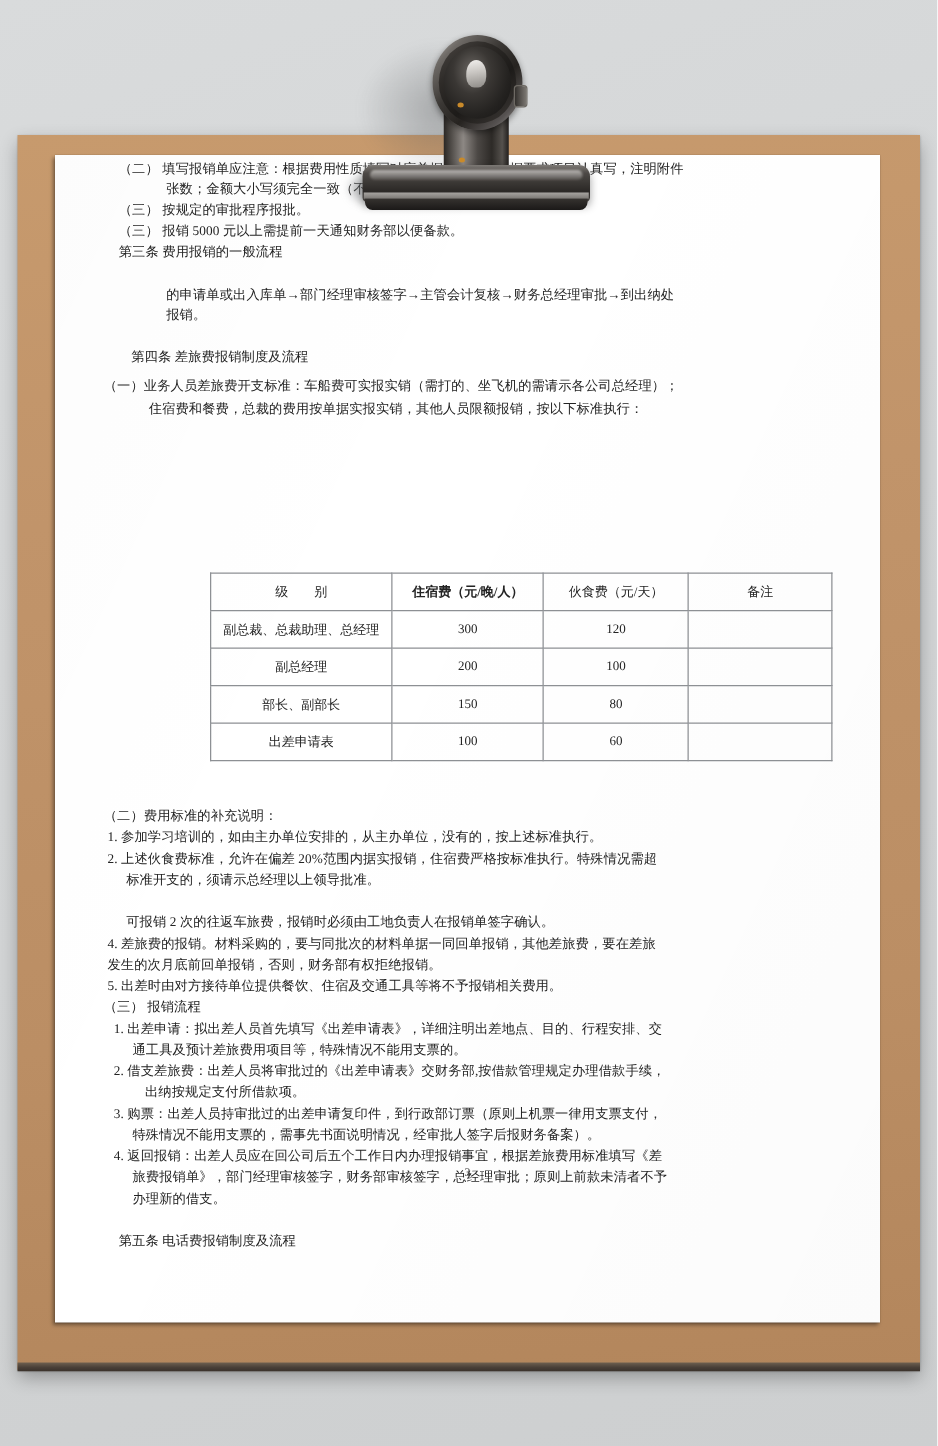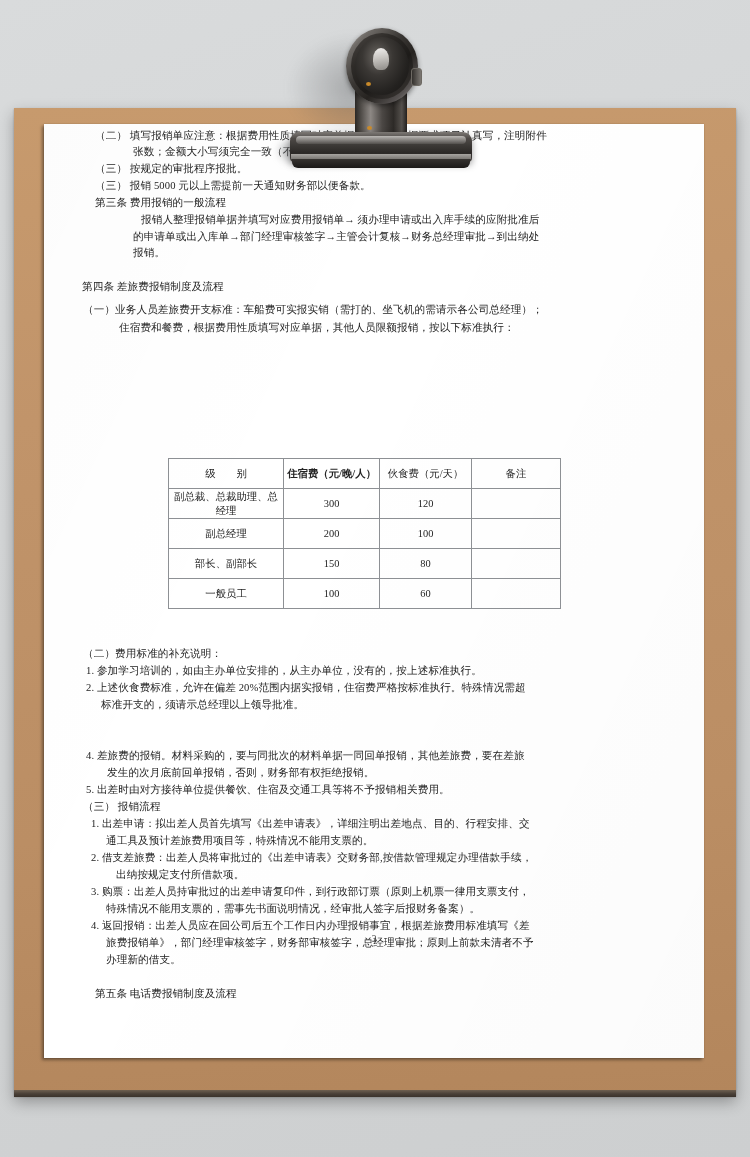--- a/index.html
+++ b/index.html
@@ -212,21 +212,21 @@
     color: #232323;
     white-space: pre;
     letter-spacing: 0.1px;
   }
 
   
   #fee-table {
     position: absolute;
     left: 124px;
     top: 334px;
-    width: 393px;
+    width: 498px;
     border-collapse: collapse;
     font-family: "Liberation Serif", "DejaVu Serif", serif;
     font-size: 10.4px;
     color: #232323;
   }
   #fee-table td, #fee-table th {
     border: 1px solid #8d9094;
     text-align: center;
     vertical-align: middle;
     height: 29px;
@@ -269,32 +269,32 @@
   <div id="paper">
     <div id="paper-grain"></div>
 
     <div id="doc">
 
       <div class="txt" style="left: 51px; top: 4px;">（二） 填写报销单应注意：根据费用性质填写对应单据；严格按单据要求项目认真写，注明附件</div>
         <div class="txt" style="left: 89px; top: 20px;">张数；金额大小写须完全一致（不得涂改）；简述费用内容或事由。</div>
         <div class="txt" style="left: 51px; top: 37px;">（三） 按规定的审批程序报批。</div>
         <div class="txt" style="left: 51px; top: 54px;">（三） 报销 5000 元以上需提前一天通知财务部以便备款。</div>
         <div class="txt" style="left: 51px; top: 71px;">第三条 费用报销的一般流程</div>
-        <div class="txt" style="left: 97px; top: 88px;">报销人整理报销单据并填写对应费用报销单→ 须办理申请或出入库手续的应附批准后</div>
         <div class="txt" style="left: 89px; top: 105px;">的申请单或出入库单→部门经理审核签字→主管会计复核→财务总经理审批→到出纳处</div>
         <div class="txt" style="left: 89px; top: 121px;">报销。</div>
-        <div class="txt" style="left: 38px; top: 155px;">第四条 差旅费报销制度及流程</div>
+        <div class="txt" style="left: 61px; top: 155px;">第四条 差旅费报销制度及流程</div>
         <div class="txt" style="left: 39px; top: 178px;">（一）业务人员差旅费开支标准：车船费可实报实销（需打的、坐飞机的需请示各公司总经理）；</div>
-        <div class="txt" style="left: 75px; top: 196px;">住宿费和餐费，根据费用性质填写对应单据，其他人员限额报销，按以下标准执行：</div>
+        <div class="txt" style="left: 75px; top: 196px;">住宿费和餐费，总裁的费用按单据实报实销，其他人员限额报销，按以下标准执行：</div>
         <div class="txt" style="left: 39px; top: 522px;">（二）费用标准的补充说明：</div>
         <div class="txt" style="left: 42px; top: 539px;">1. 参加学习培训的，如由主办单位安排的，从主办单位，没有的，按上述标准执行。</div>
         <div class="txt" style="left: 42px; top: 556px;">2. 上述伙食费标准，允许在偏差 20%范围内据实报销，住宿费严格按标准执行。特殊情况需超</div>
         <div class="txt" style="left: 57px; top: 573px;">标准开支的，须请示总经理以上领导批准。</div>
+        <div class="txt" style="left: 57px; top: 607px;">可报销 2 次的往返车旅费，报销时必须由工地负责人在报销单签字确认。</div>
         <div class="txt" style="left: 42px; top: 624px;">4. 差旅费的报销。材料采购的，要与同批次的材料单据一同回单报销，其他差旅费，要在差旅</div>
-        <div class="txt" style="left: 63px; top: 641px;">发生的次月底前回单报销，否则，财务部有权拒绝报销。</div>
+        <div class="txt" style="left: 42px; top: 641px;">发生的次月底前回单报销，否则，财务部有权拒绝报销。</div>
         <div class="txt" style="left: 42px; top: 658px;">5. 出差时由对方接待单位提供餐饮、住宿及交通工具等将不予报销相关费用。</div>
         <div class="txt" style="left: 39px; top: 675px;">（三） 报销流程</div>
         <div class="txt" style="left: 47px; top: 692px;">1. 出差申请：拟出差人员首先填写《出差申请表》，详细注明出差地点、目的、行程安排、交</div>
         <div class="txt" style="left: 62px; top: 709px;">通工具及预计差旅费用项目等，特殊情况不能用支票的。</div>
         <div class="txt" style="left: 47px; top: 726px;">2. 借支差旅费：出差人员将审批过的《出差申请表》交财务部,按借款管理规定办理借款手续，</div>
         <div class="txt" style="left: 72px; top: 743px;">出纳按规定支付所借款项。</div>
         <div class="txt" style="left: 47px; top: 760px;">3. 购票：出差人员持审批过的出差申请复印件，到行政部订票（原则上机票一律用支票支付，</div>
         <div class="txt" style="left: 62px; top: 777px;">特殊情况不能用支票的，需事先书面说明情况，经审批人签字后报财务备案）。</div>
         <div class="txt" style="left: 47px; top: 794px;">4. 返回报销：出差人员应在回公司后五个工作日内办理报销事宜，根据差旅费用标准填写《差</div>
         <div class="txt" style="left: 62px; top: 811px;">旅费报销单》，部门经理审核签字，财务部审核签字，总经理审批；原则上前款未清者不予</div>
@@ -322,21 +322,21 @@
             <td>100</td>
             <td></td>
           </tr>
           <tr>
             <td>部长、副部长</td>
             <td>150</td>
             <td>80</td>
             <td></td>
           </tr>
           <tr>
-            <td>一般员工</td>
+            <td>出差申请表</td>
             <td>100</td>
             <td>60</td>
             <td></td>
           </tr>
         </tbody>
       </table>
 
       <div id="page-number">3</div>
     </div>
   </div>

